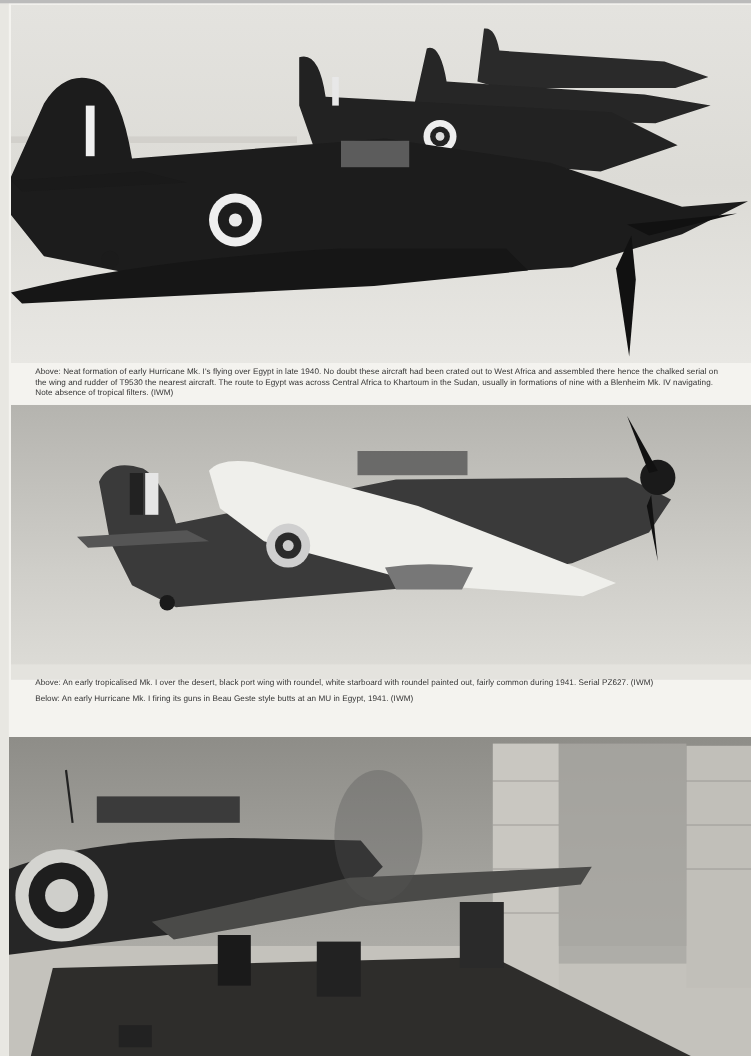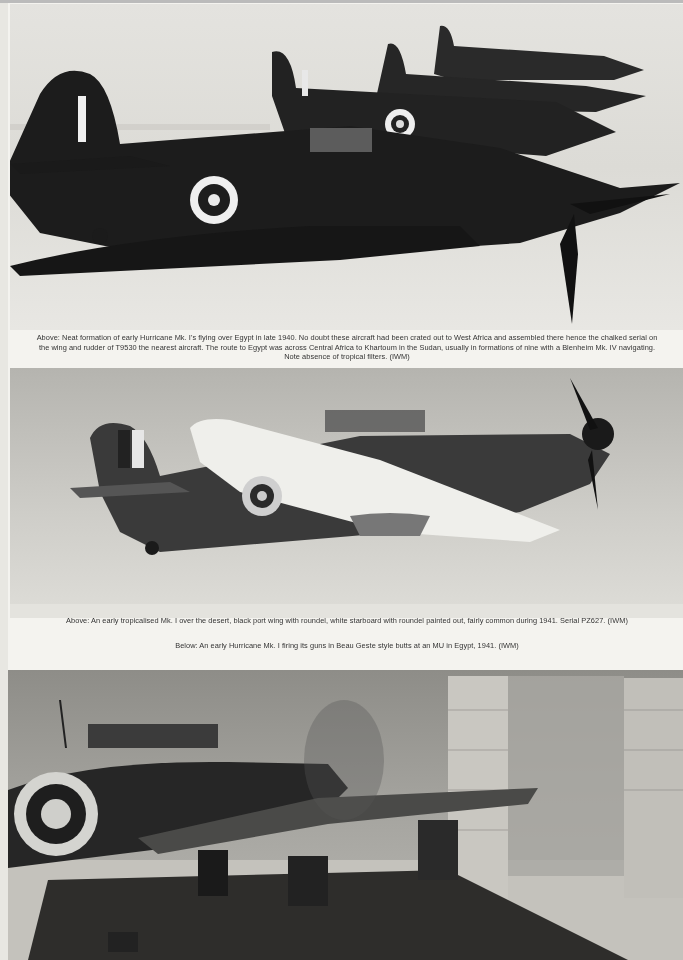--- a/index.html
+++ b/index.html
@@ -1,17 +1,17 @@
 <!DOCTYPE html>
 <html><head>
 <meta charset="utf-8">
 <style>
   html,body{margin:0;padding:0;}
   body{width:683px;height:960px;background:#f4f3ef;position:relative;overflow:hidden;font-family:"Liberation Sans",sans-serif;}
-  .page{position:absolute;left:0;top:0;width:683px;height:960px;text-align:center;}
+  .page{position:absolute;left:0;top:0;width:683px;height:960px;}
   .leftedge{position:absolute;left:0;top:0;width:8px;height:960px;background:#e8e7e2;}
   .photo{position:absolute;overflow:hidden;}
   .photo svg{display:block;width:100%;height:100%;}
   .caption{position:absolute;left:32px;width:630px;font-size:7.4px;line-height:9.6px;color:#333;letter-spacing:0.05px;}
   .caption p{margin:0;}
   .topline{position:absolute;left:0;top:0;width:683px;height:3px;background:#bbb;}
 </style>
 </head>
 <body>
 
@@ -86,21 +86,21 @@
       <circle cx="588" cy="66" r="16" fill="#1a1a1a"></circle>
       <path d="M582 82 l6 60 l-10 -50 z" fill="#111"></path>
       <path d="M560 10 l28 50 l-8 2 z" fill="#111"></path>
       <circle cx="142" cy="180" r="7" fill="#1a1a1a"></circle>
       <path d="M340 148 q40 -6 80 0 l-10 20 l-60 0 z" fill="#777"></path>
     </svg>
   </div>
 
   <div class="caption" style="top:616px;">
     <p>Above: An early tropicalised Mk. I over the desert, black port wing with roundel, white starboard with roundel painted out, fairly common during 1941. Serial PZ627. (IWM)</p>
-    <p style="margin-top:15px;">Below: An early Hurricane Mk. I firing its guns in Beau Geste style butts at an MU in Egypt, 1941. (IWM)</p>
+    <p style="margin-top:4px;">Below: An early Hurricane Mk. I firing its guns in Beau Geste style butts at an MU in Egypt, 1941. (IWM)</p>
   </div>
 
   <div class="photo" style="left:8px;top:670px;width:675px;height:290px;">
     <svg viewBox="0 0 675 290" preserveAspectRatio="none">
       <defs>
         <linearGradient id="sky3" x1="0" y1="0" x2="0" y2="1">
           <stop offset="0" stop-color="#8e8d88"></stop>
           <stop offset="0.5" stop-color="#a6a5a0"></stop>
           <stop offset="1" stop-color="#b9b8b3"></stop>
         </linearGradient>

